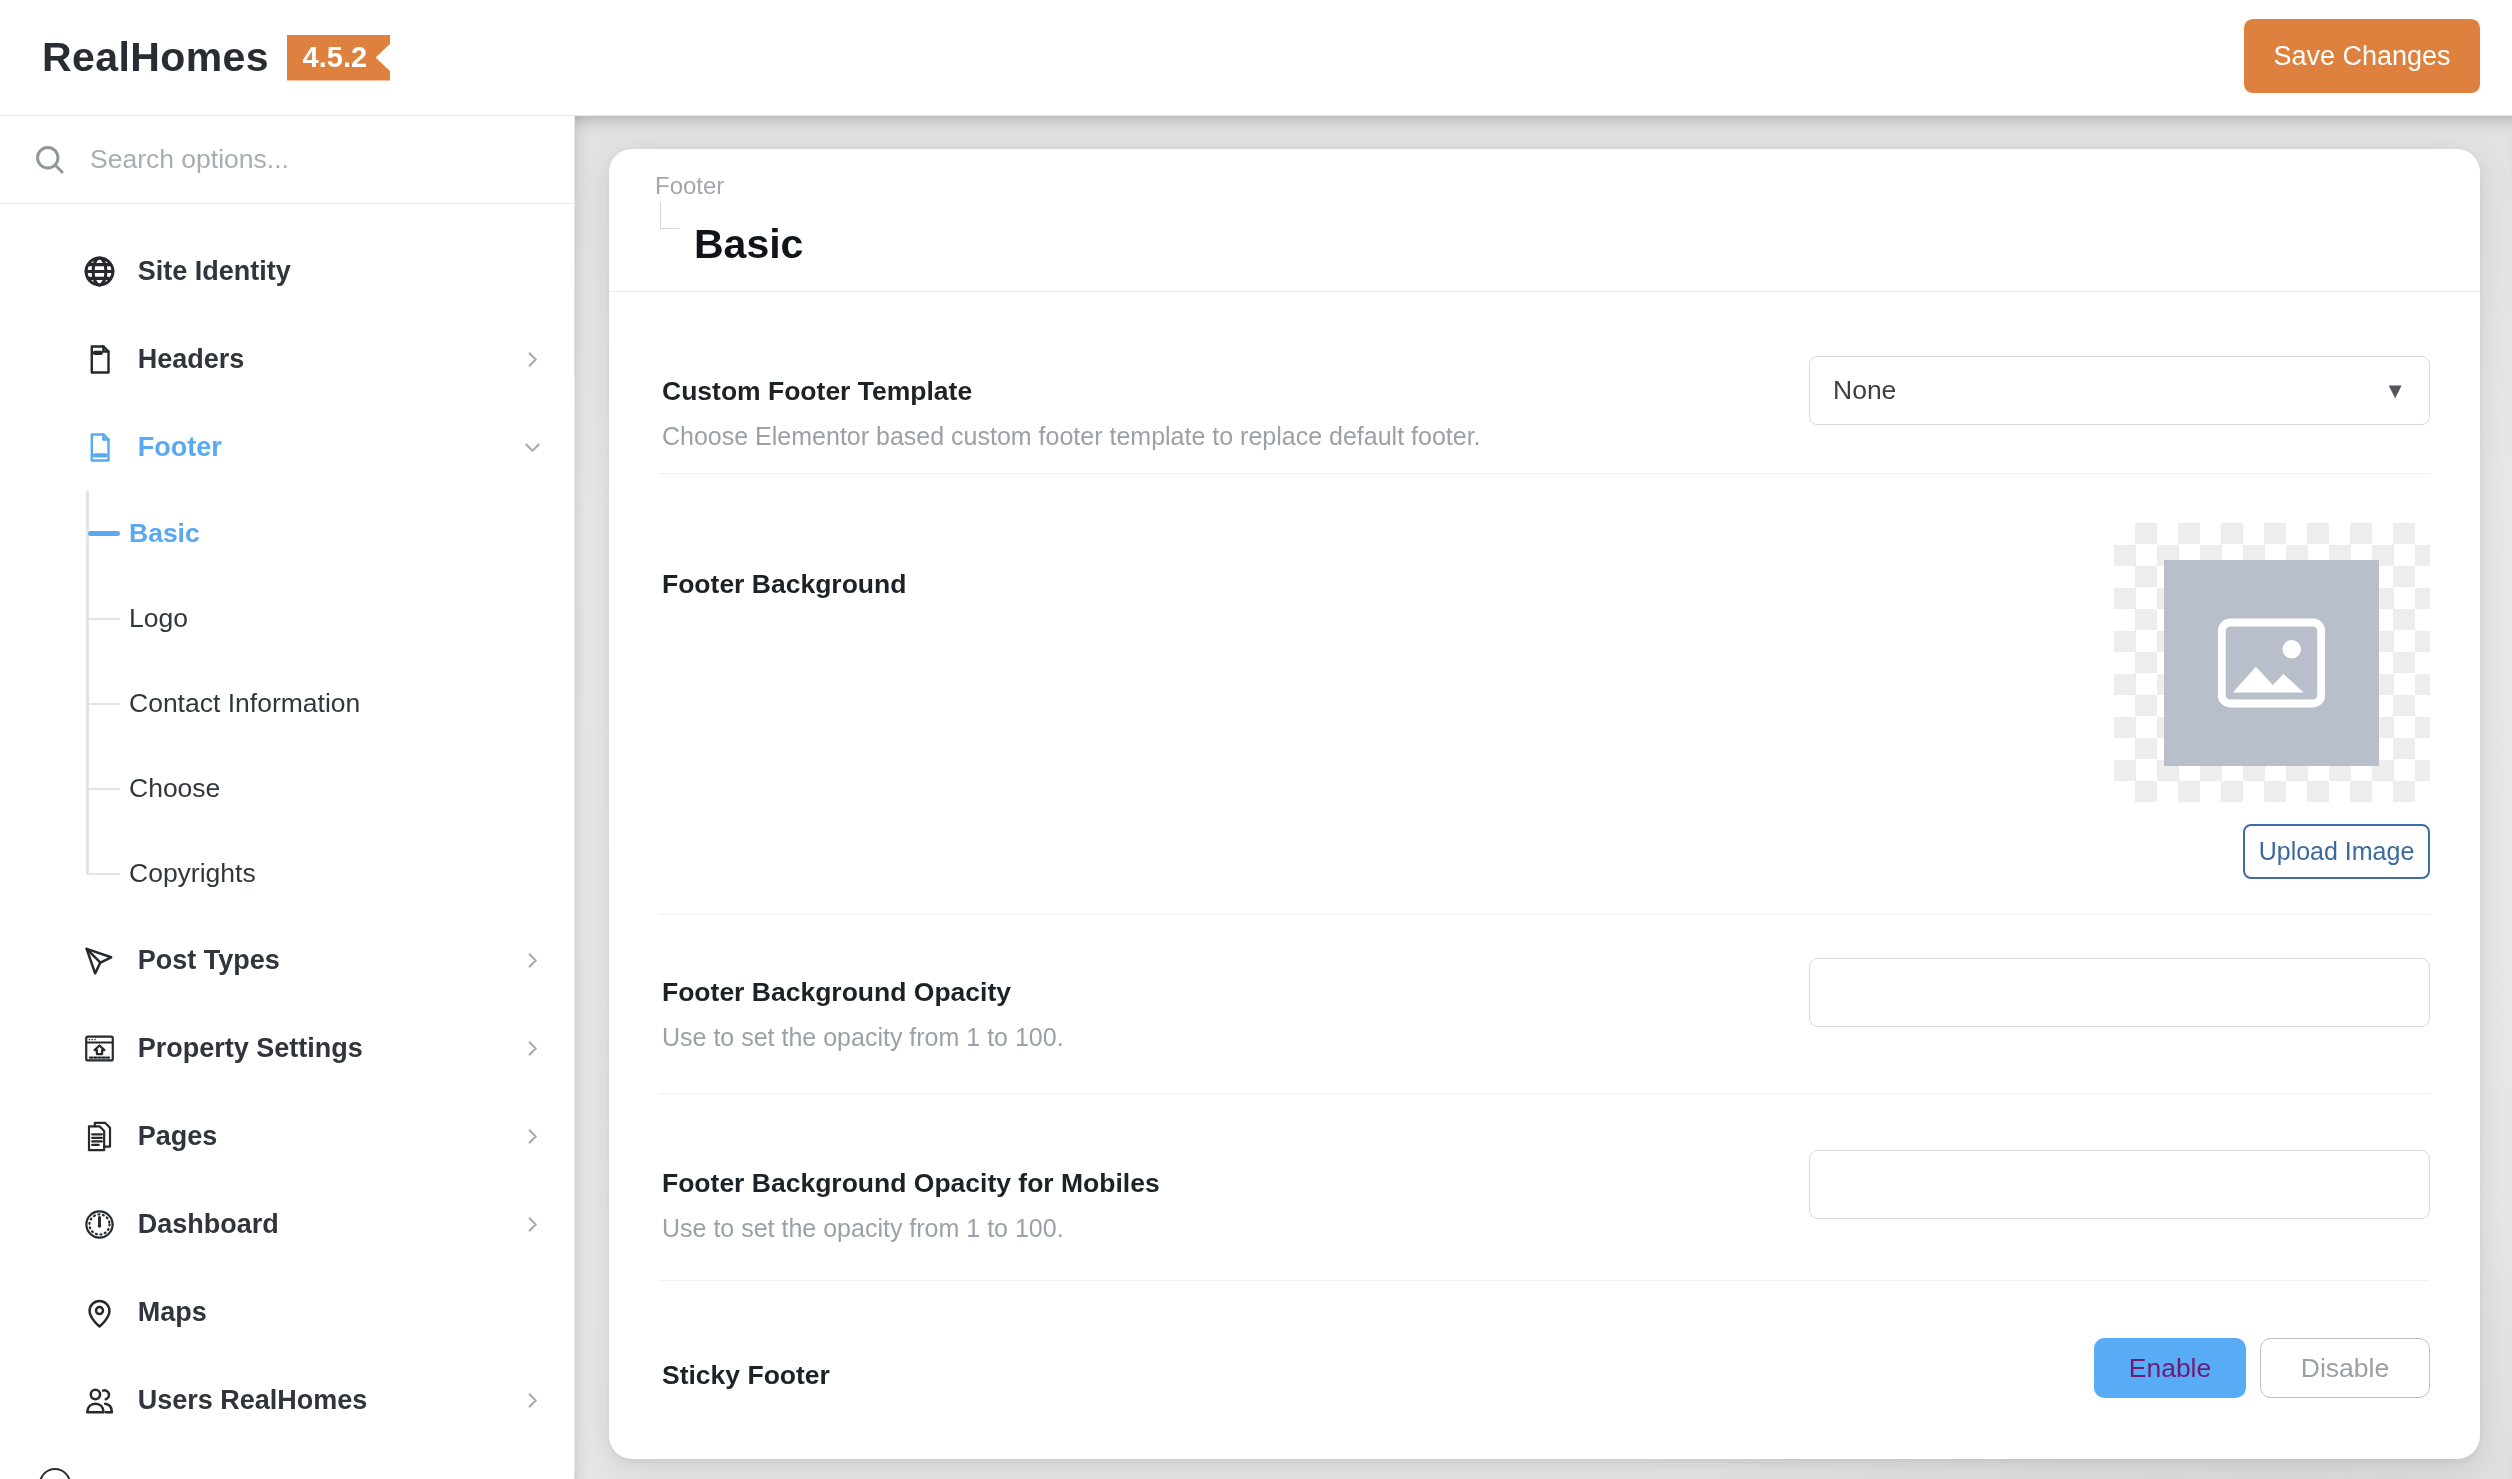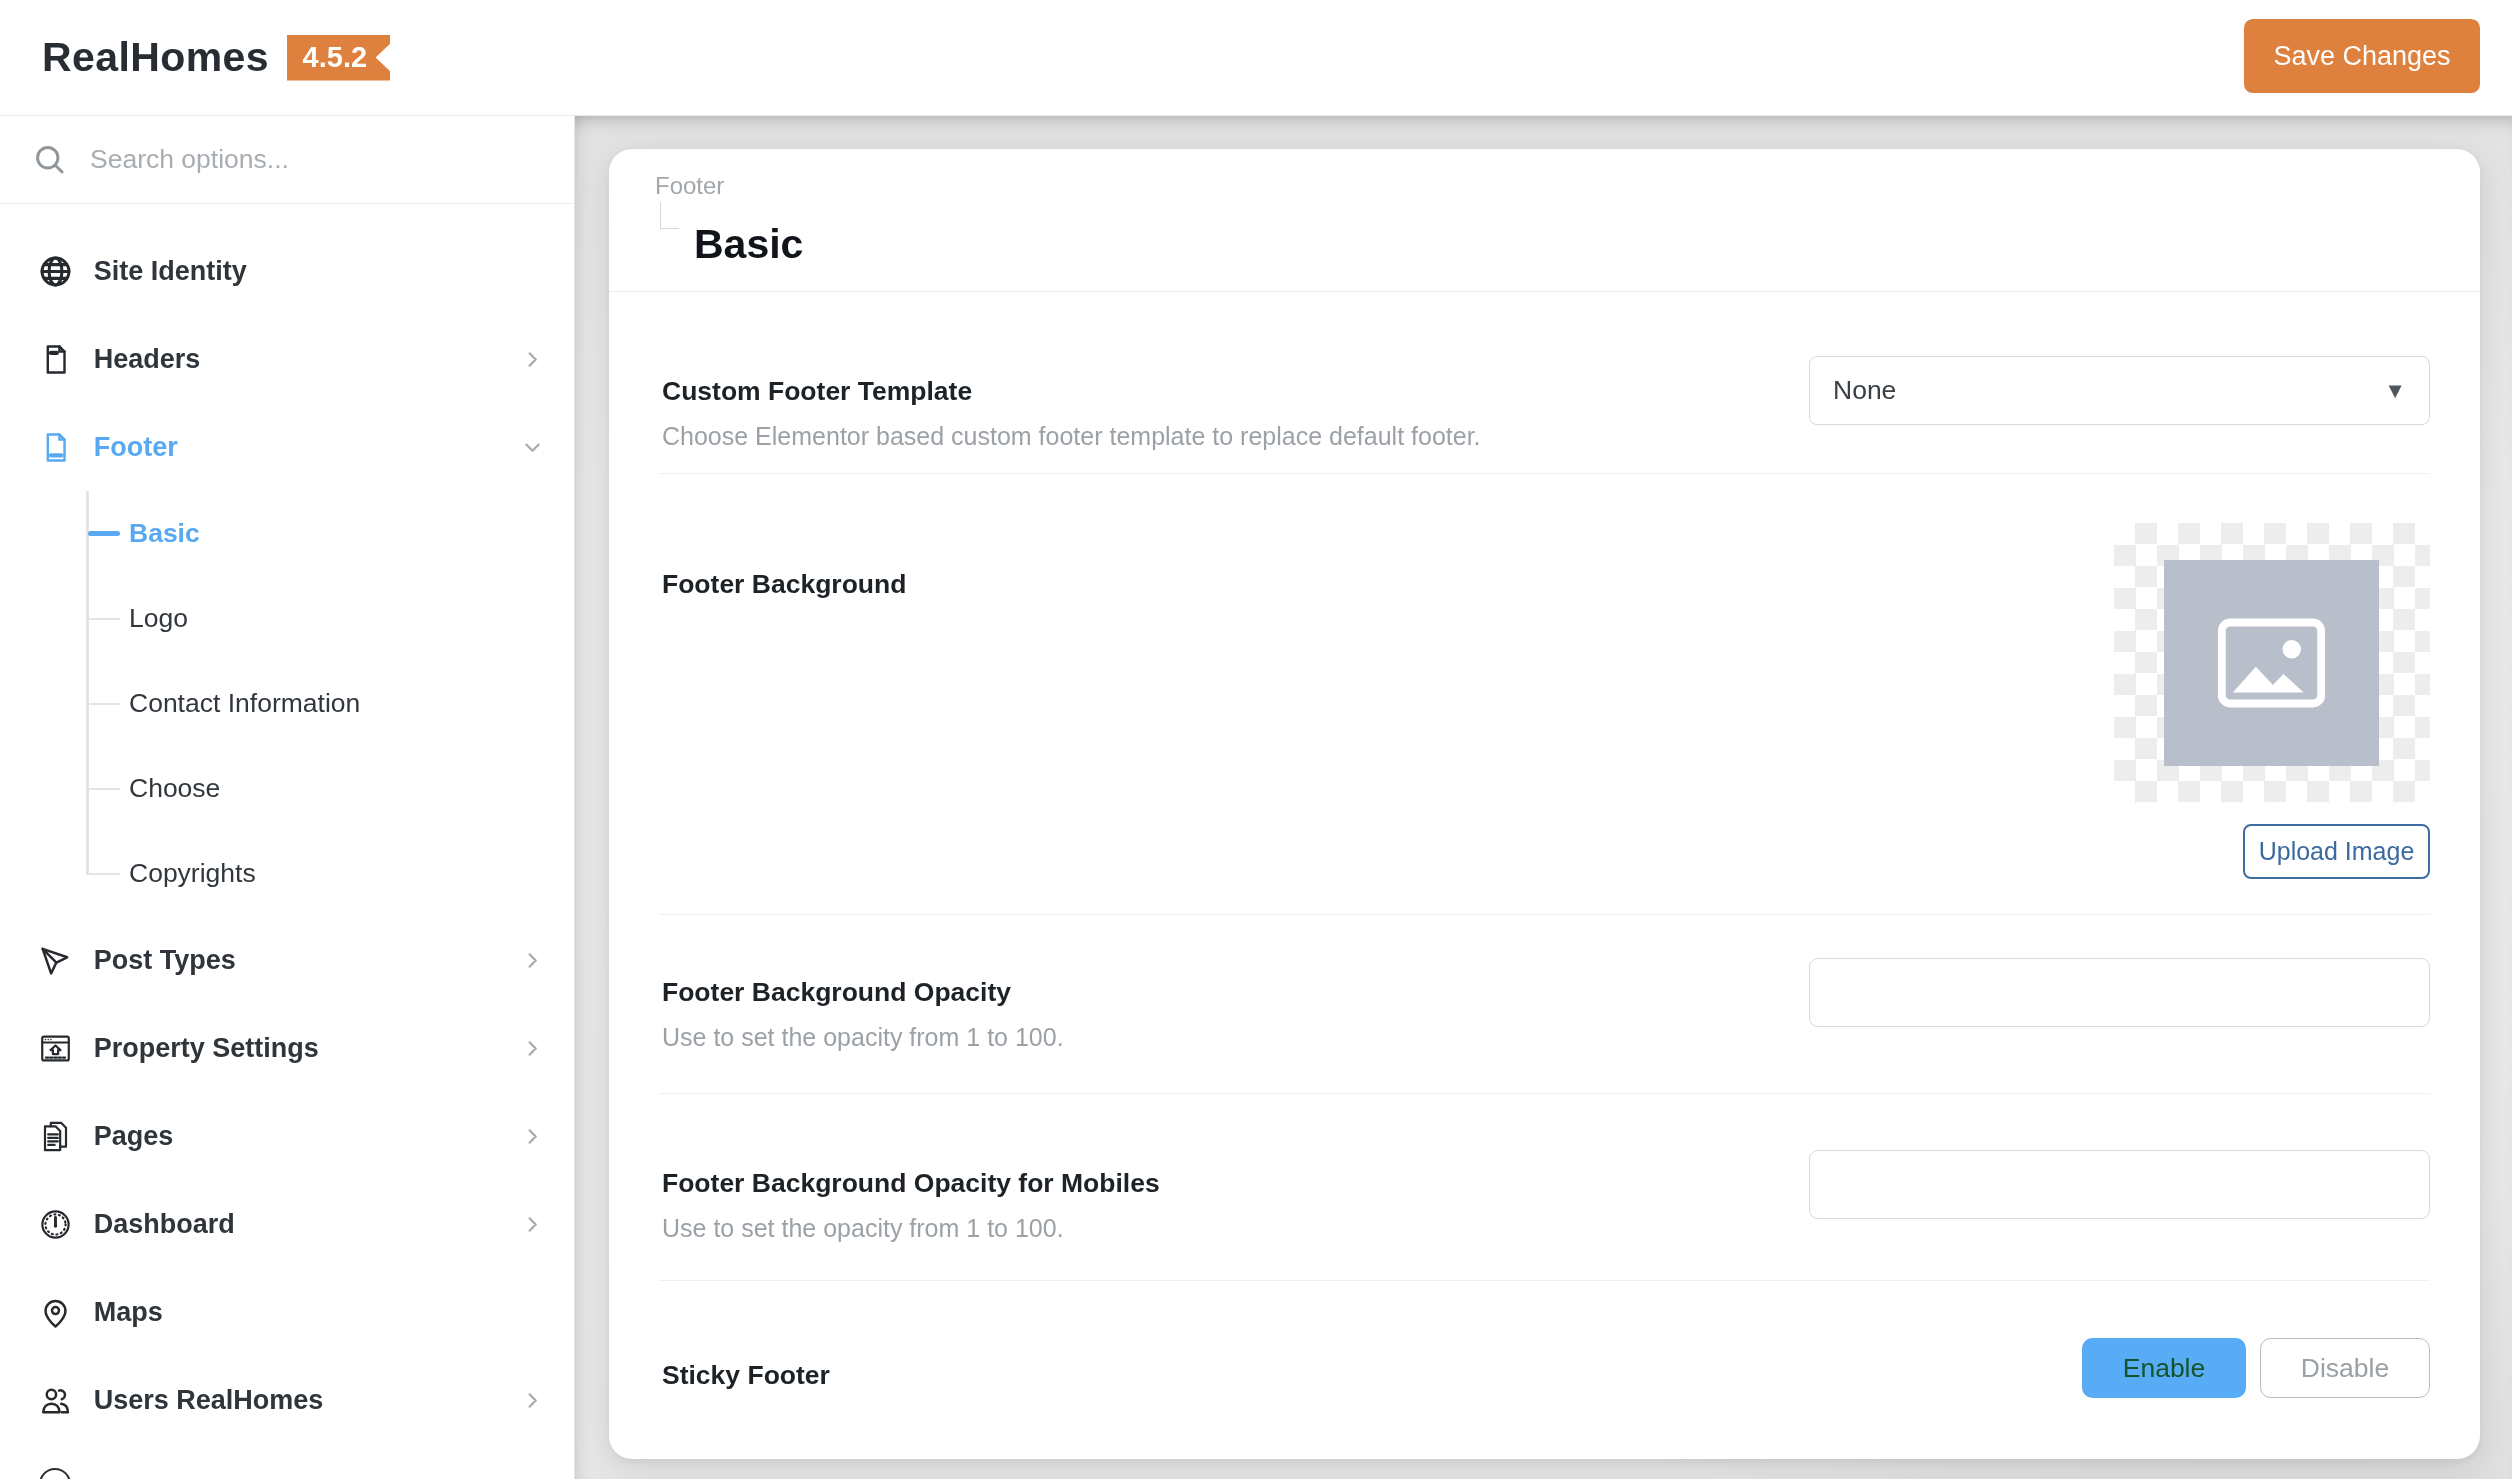--- a/index.html
+++ b/index.html
@@ -24,21 +24,21 @@
     border-right:0.9px solid #e7e7e7; z-index:10; overflow:hidden; }
   .search-row { height:88px; border-bottom:1.8px solid #ececec; display:flex;
     align-items:center; padding:0 26.5px 0 32px; }
   .search-row svg { flex:0 0 auto; }
   .search-input { border:none; outline:none; margin-left:23px; font-size:26.5px;
     color:#4a5056; width:424px; font-family:inherit; }
   .search-input::placeholder { color:#a8adb2; }
 
   .nav { padding-top:23px; }
   .item { height:88px; display:flex; align-items:center; padding:0 30px 0 35px;
-    cursor:pointer; }
+    cursor:pointer;margin-left:44px; }
   .item .ico { width:41px; display:flex; justify-content:center; align-items:center; }
   .item .lbl { margin-left:17.7px; font-size:27px; font-weight:600; color:#2f353a; }
   .item .chev { margin-left:auto; display:flex; }
   .item.active .lbl { color:#58a9f1; }
 
   .subtree { position:relative; margin-left:86px; }
   .subtree::before { content:''; position:absolute; left:0; top:0; width:2.7px;
     height:384px; background:#e4e4e4; }
   .subitem { height:85px; display:flex; align-items:center; padding-left:43px;
     position:relative; cursor:pointer; }
@@ -97,22 +97,22 @@
   .checker { position:relative; width:316px; height:280px;
     background:conic-gradient(#ededed 25%, #ffffff 0 50%, #ededed 0 75%, #ffffff 0);
     background-size:43px 43px; }
   .img-placeholder { position:absolute; left:50px; top:37px; width:215px; height:206px;
     background:#b8bfca; display:flex; align-items:center; justify-content:center; }
   .upload-btn { margin-top:21px; width:187px; height:55px; background:#fff;
     border:2.7px solid #3e6da3; border-radius:8px; color:#3a6aa0; font-size:25px;
     font-family:inherit; cursor:pointer; }
 
   .toggle-group { display:flex; gap:14px; }
-  .btn-enable { width:164px; height:60px; background:#58acf5; border:none;
-    border-radius:10.6px; color:#14532d; font-size:26.5px; font-family:inherit; cursor:pointer; }
+  .btn-enable { width:152px; height:60px; background:#58acf5; border:none;
+    border-radius:10.6px; color:#701a75; font-size:26.5px; font-family:inherit; cursor:pointer; }
   .btn-disable { width:170px; height:60px; background:#fff; border:1.8px solid #bcbcbc;
     border-radius:10.6px; color:#9aa0a4; font-size:26.5px; font-family:inherit; cursor:pointer; }
 
   svg.ic { stroke:#26292d; fill:none; stroke-width:1.7; stroke-linecap:round;
     stroke-linejoin:round; }
   .item.active svg.ic { stroke:#58a9f1; }
   svg.chev-ic { stroke:#a8aeb4; fill:none; stroke-width:2.3; stroke-linecap:round;
     stroke-linejoin:round; }
 </style>
 </head>

